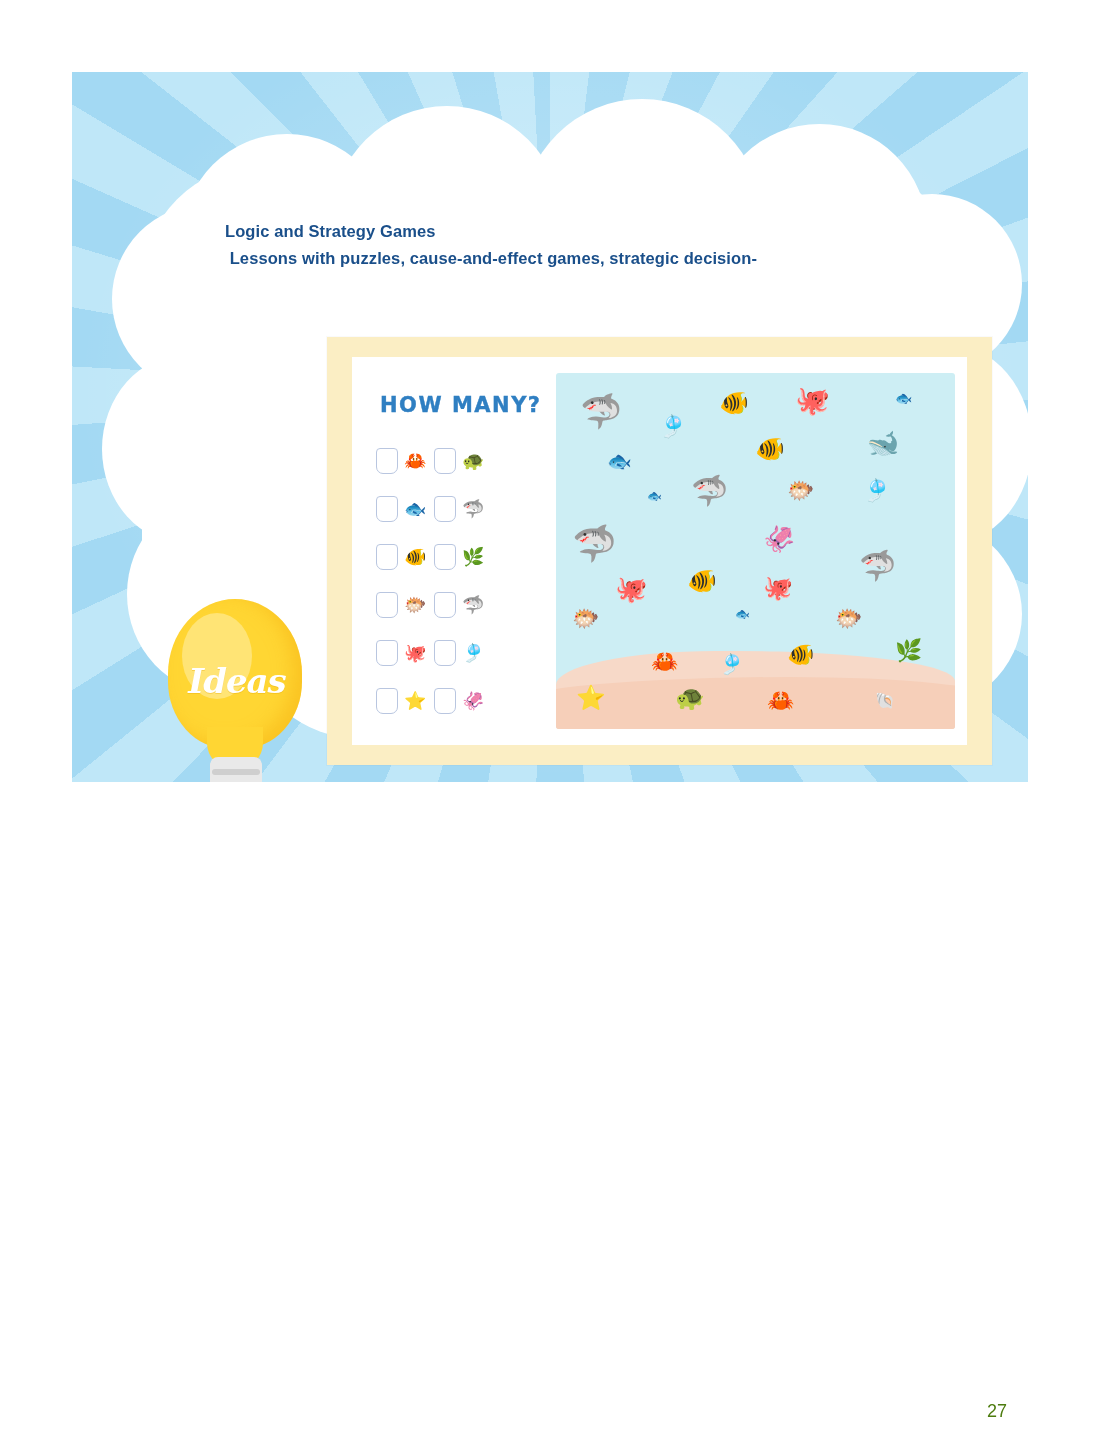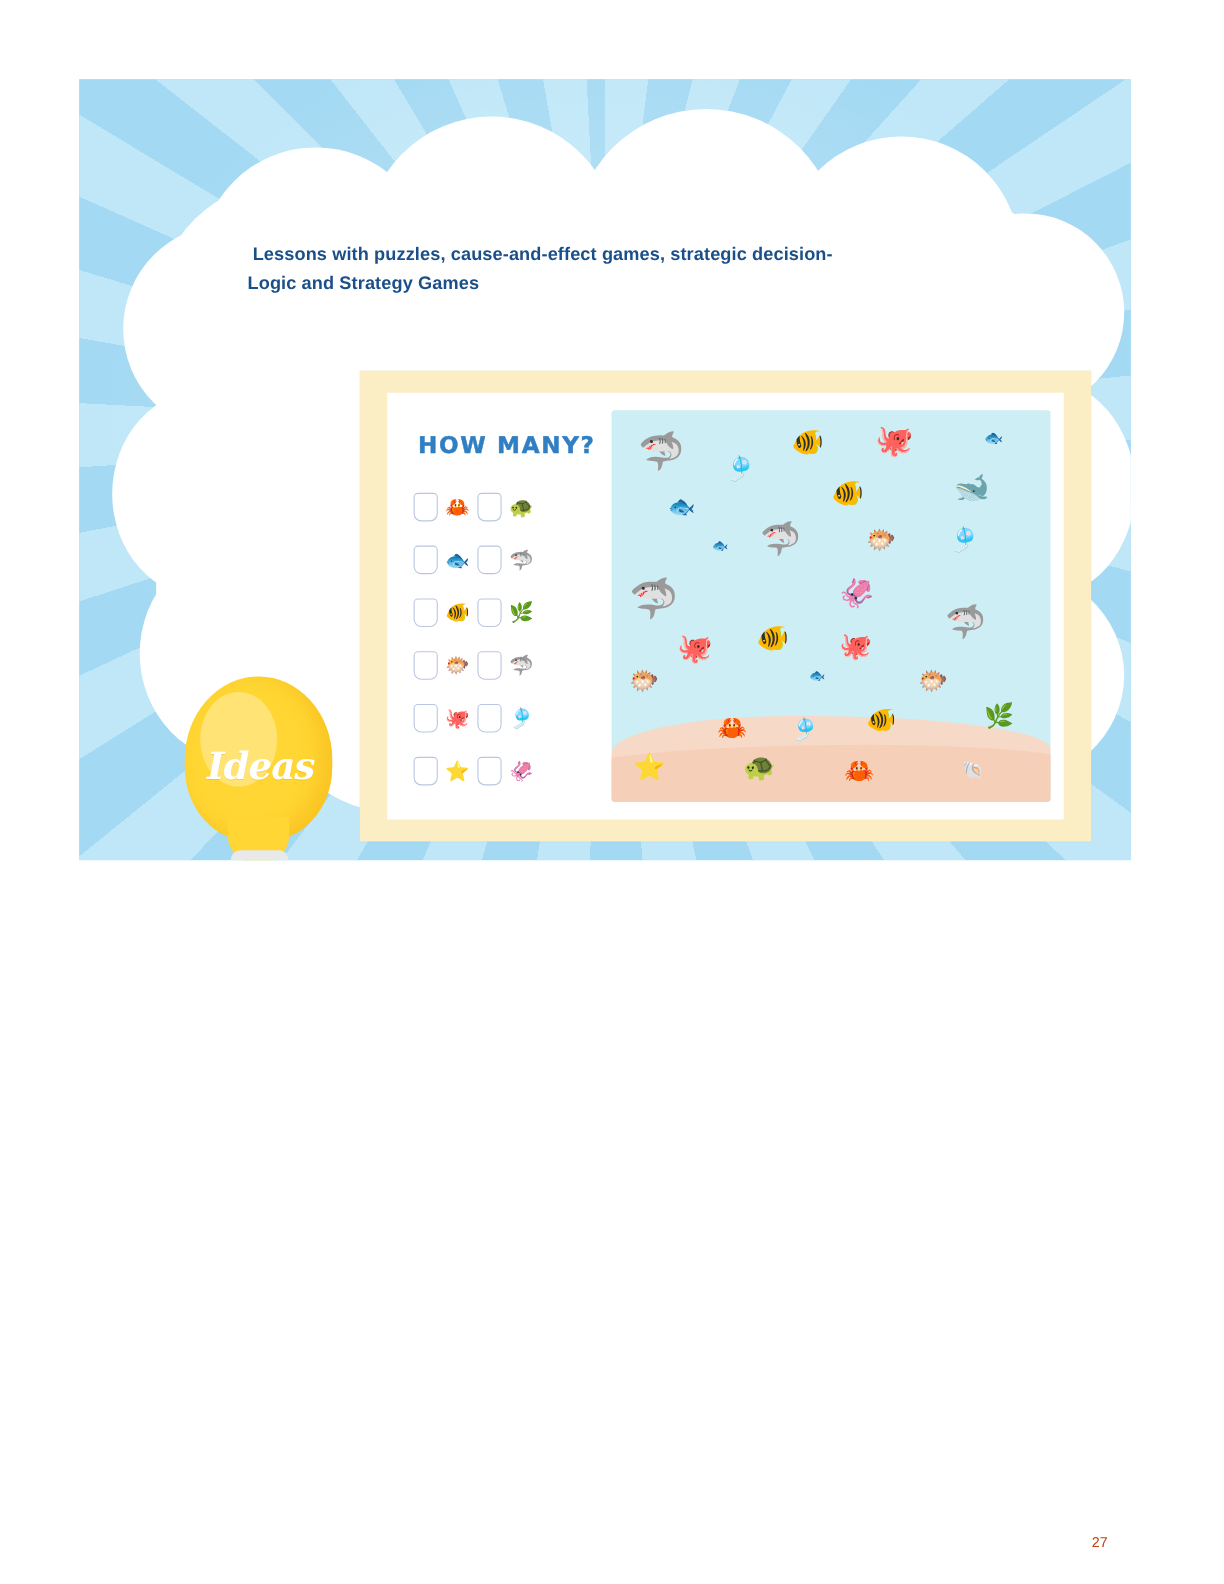--- a/index.html
+++ b/index.html
@@ -165,21 +165,21 @@
     position: absolute;
     font-size: 20px;
     line-height: 1;
     user-select: none;
   }
 
   
   .bulb {
     position: absolute;
     left: 88px;
-    top: 543px;
+    top: 527px;
     width: 150px;
     height: 230px;
   }
   .bulb-glass {
     position: absolute;
     left: 8px;
     top: 0;
     width: 134px;
     height: 150px;
     background: #ffd633;
@@ -238,23 +238,23 @@
     font-size: 34px;
     color: #ffffff;
     letter-spacing: -1px;
     text-shadow: 0 1px 0 rgba(230,170,10,.35);
   }
 
   
   .page-number {
     position: absolute;
     right: 106px;
-    bottom: 31px;
-    font-size: 13px;
-    color: #c2410c;
+    bottom: 18px;
+    font-size: 18px;
+    color: #4d7c0f;
   }
 </style>
 </head>
 <body>
 
 <div class="slide">
   <div class="rays"></div>
   <div class="rays-wash"></div>
 
   <div class="cloud">
@@ -268,22 +268,22 @@
     <div class="lobe" style="left:760px; top:250px; width:170px; height:200px;"></div>
     <div class="lobe" style="left:700px; top:420px; width:220px; height:200px;"></div>
     <div class="lobe" style="left:520px; top:460px; width:230px; height:190px;"></div>
     <div class="lobe" style="left:330px; top:465px; width:220px; height:190px;"></div>
     <div class="lobe" style="left:150px; top:450px; width:220px; height:195px;"></div>
     <div class="lobe" style="left:25px;  top:400px; width:190px; height:200px;"></div>
     <div class="lobe" style="left:0px;   top:260px; width:170px; height:190px;"></div>
   </div>
 
   <div class="text-block">
+    <div class="line">Logic and Strategy Games</div>
     <div class="line"> Lessons with puzzles, cause-and-effect games, strategic decision-</div>
-    <div class="line">Logic and Strategy Games</div>
   </div>
 
   <div class="worksheet-card">
     <div class="worksheet-inner">
 
       <div class="ws-left">
         <div class="ws-title">HOW MANY?</div>
         <div class="ws-rows" id="ws-rows">
             <div class="ws-row">
               <div class="ws-box"></div>

